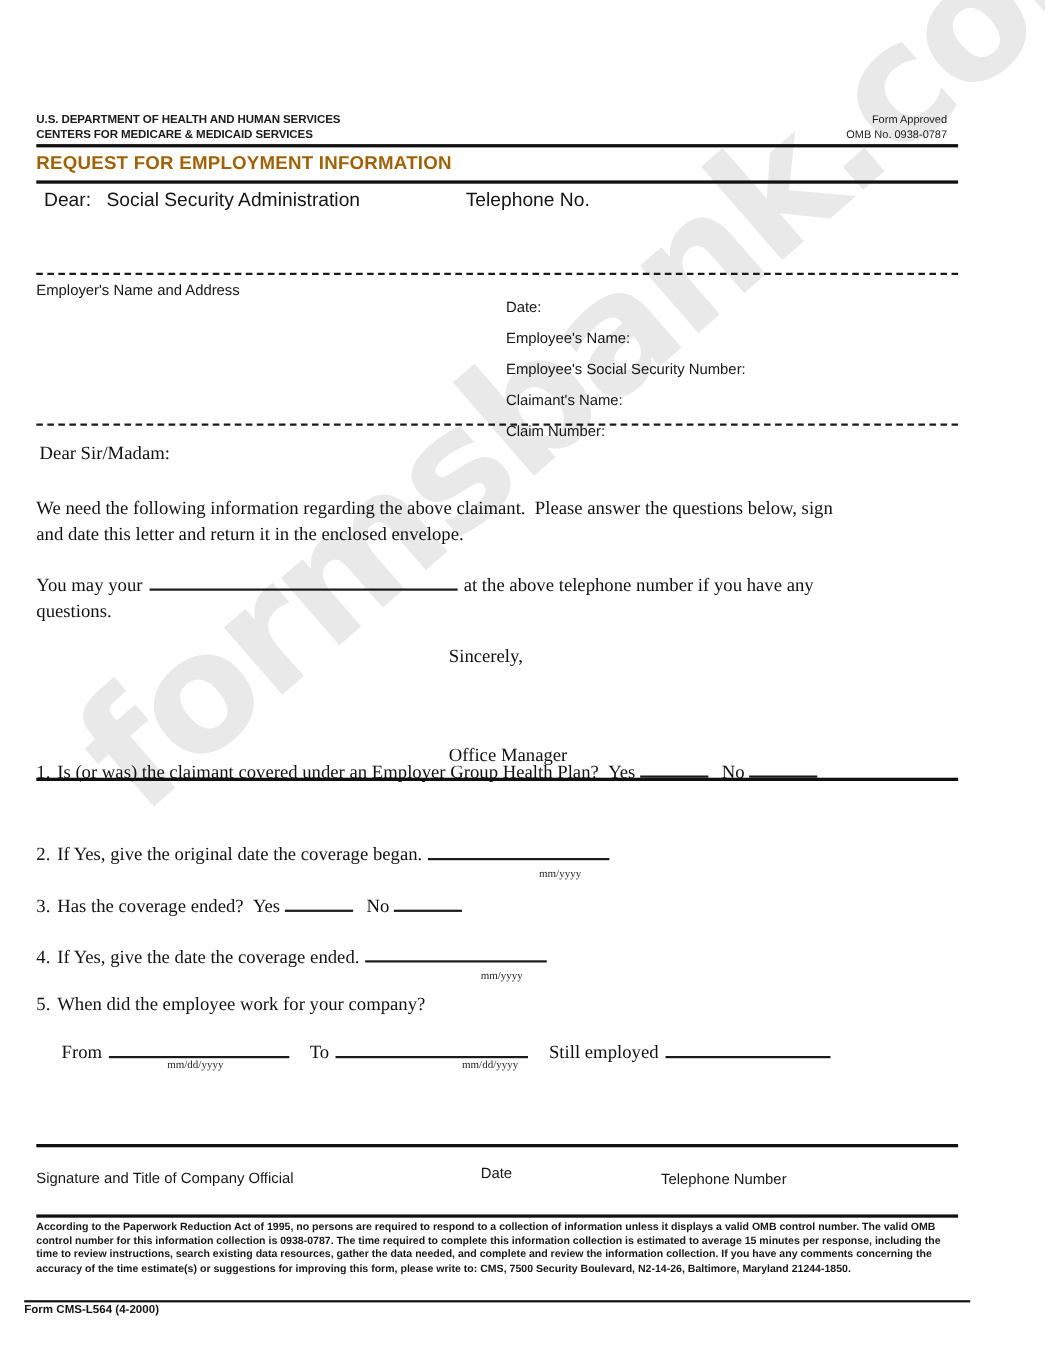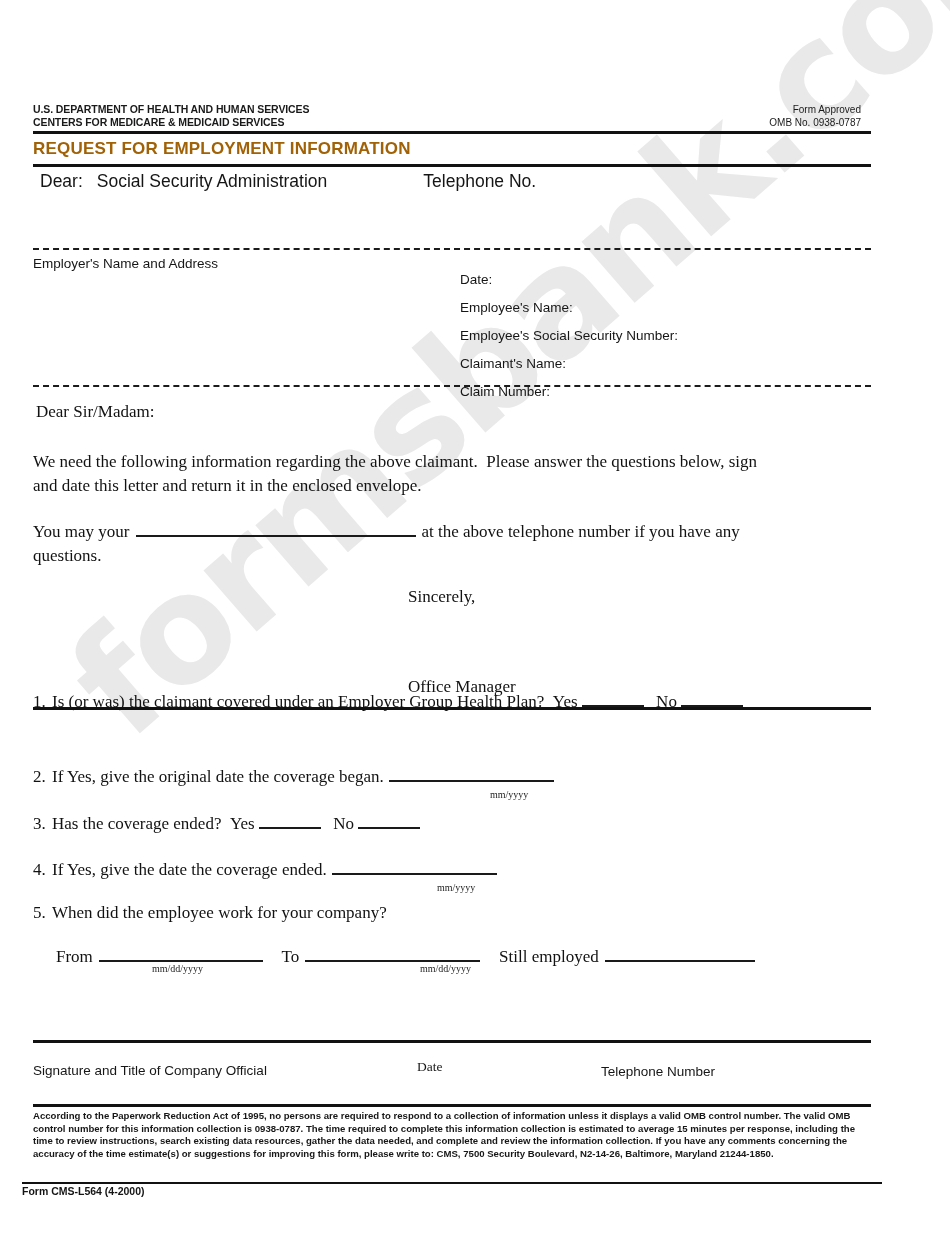--- a/index.html
+++ b/index.html
@@ -221,21 +221,21 @@
     position: absolute;
     left: 33px;
     width: 838px;
     z-index: 12;
     font-family: "Liberation Sans", "DejaVu Sans", sans-serif;
     font-size: 13.5px;
     color: #161616;
   }
   .sig-labels span { position: absolute; white-space: nowrap; }
   .sig-name { left: 0px; margin-top: 10px; }
-  .sig-date { left: 384px; font-family: Liberation Serif, serif; }
+  .sig-date { left: 404px; }
   .sig-phone { left: 568px; }
 
   
   .pra {
     position: absolute;
     left: 33px;
     width: 828px;
     font-family: "Liberation Sans", "DejaVu Sans", sans-serif;
     font-size: 9.6px;
     font-weight: bold;

